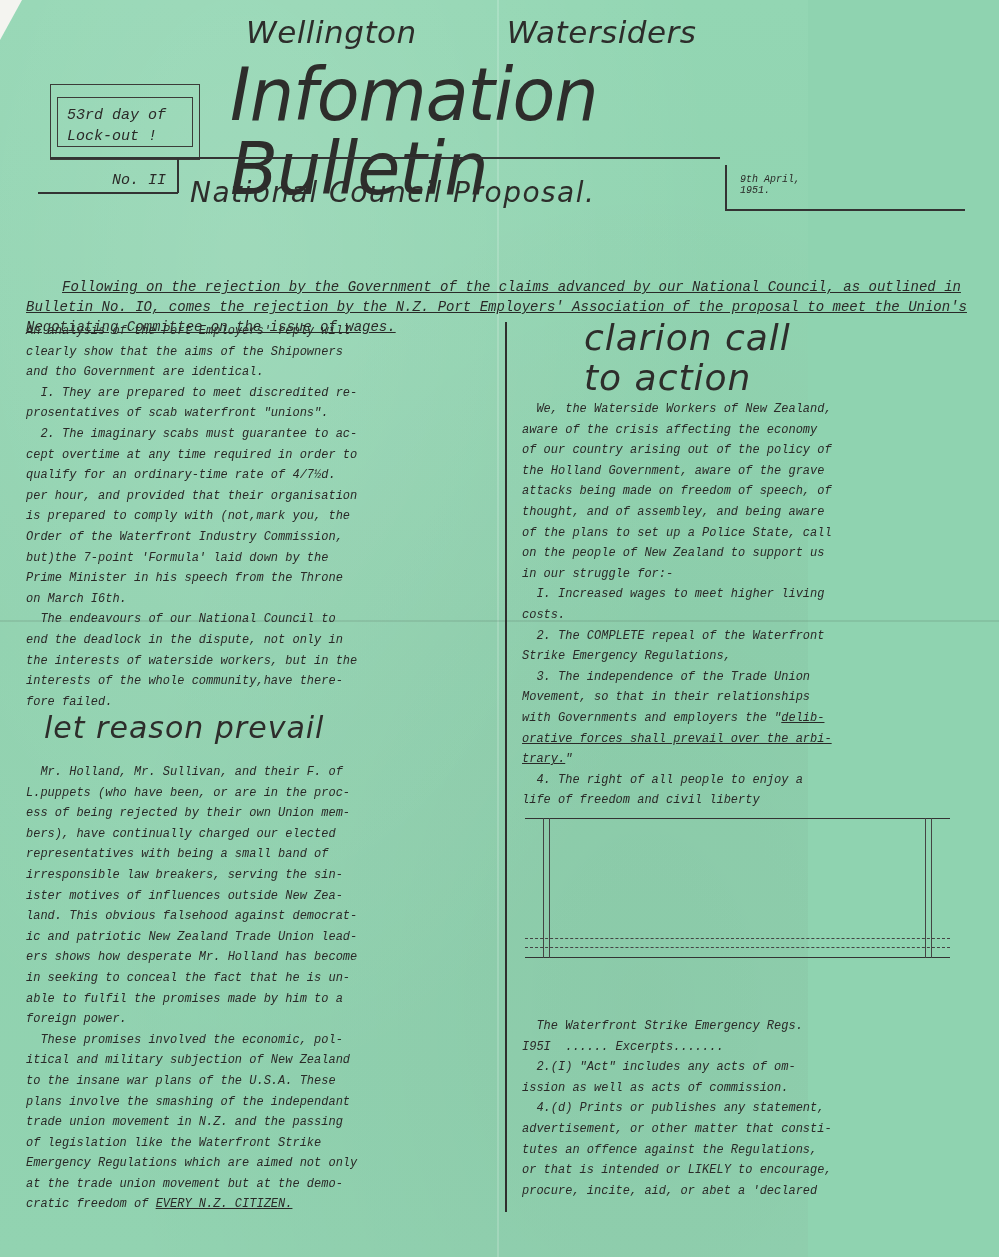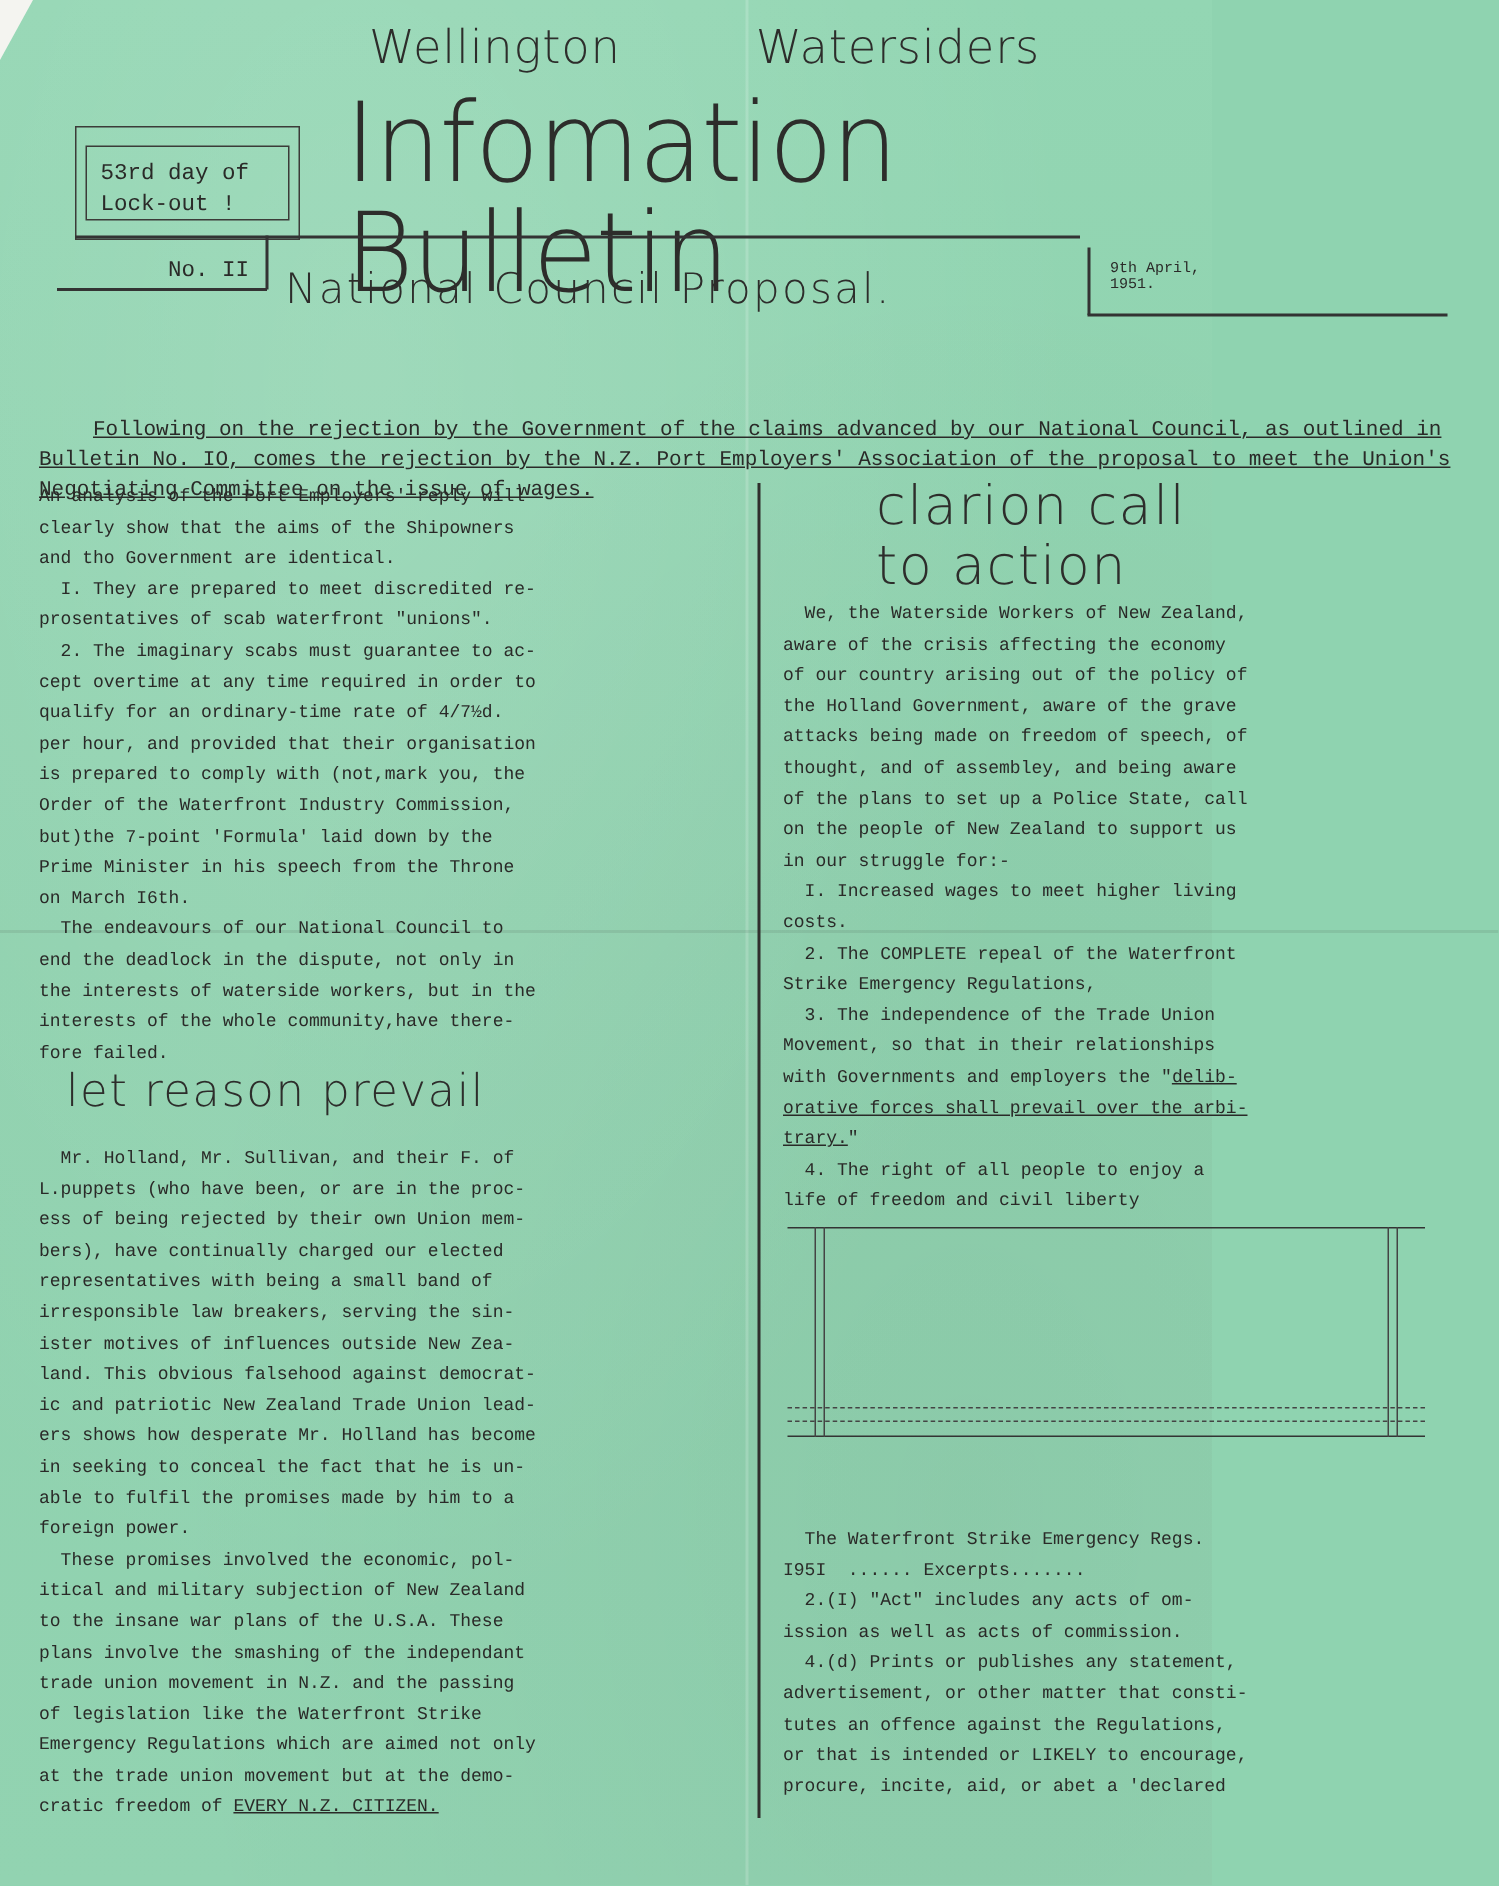--- a/index.html
+++ b/index.html
@@ -8,20 +8,21 @@
     background: #8fd3b0;
     font-family: "Liberation Mono", "DejaVu Sans Mono", monospace;
     color: #2a2a28;
   }
   .page {
     position: relative; width: 808px; height: 1257px;
     background:
       radial-gradient(ellipse at 30% 20%, rgba(255,255,255,0.12), transparent 60%),
       radial-gradient(ellipse at 80% 80%, rgba(0,0,0,0.04), transparent 60%),
       linear-gradient(180deg, #93d6b3 0%, #8fd1ae 50%, #92d3b1 100%);
+    font-style: italic;
   }
   .fold-v { position: absolute; left: 497px; top: 0; width: 2px; height: 1257px; background: rgba(255,255,255,0.18); }
   .fold-h { position: absolute; left: 0; top: 620px; width: 999px; height: 2px; background: rgba(80,100,90,0.15); }
   .corner { position:absolute; left:0; top:0; width:0; height:0; border-top: 40px solid #f4f4f0; border-right: 22px solid transparent; }
 
   .hand { font-family: "DejaVu Sans", sans-serif; font-weight: 200; color: #2d2d2b; }
 
   .masthead-top { position: absolute; top: 14px; left: 246px; font-size: 31px; letter-spacing: 0.5px; }
   .masthead-top .w2 { margin-left: 90px; }
   .masthead-title { position: absolute; top: 62px; left: 230px; font-size: 70px; letter-spacing: -1px; line-height: 1; transform: scaleY(1.05); }

